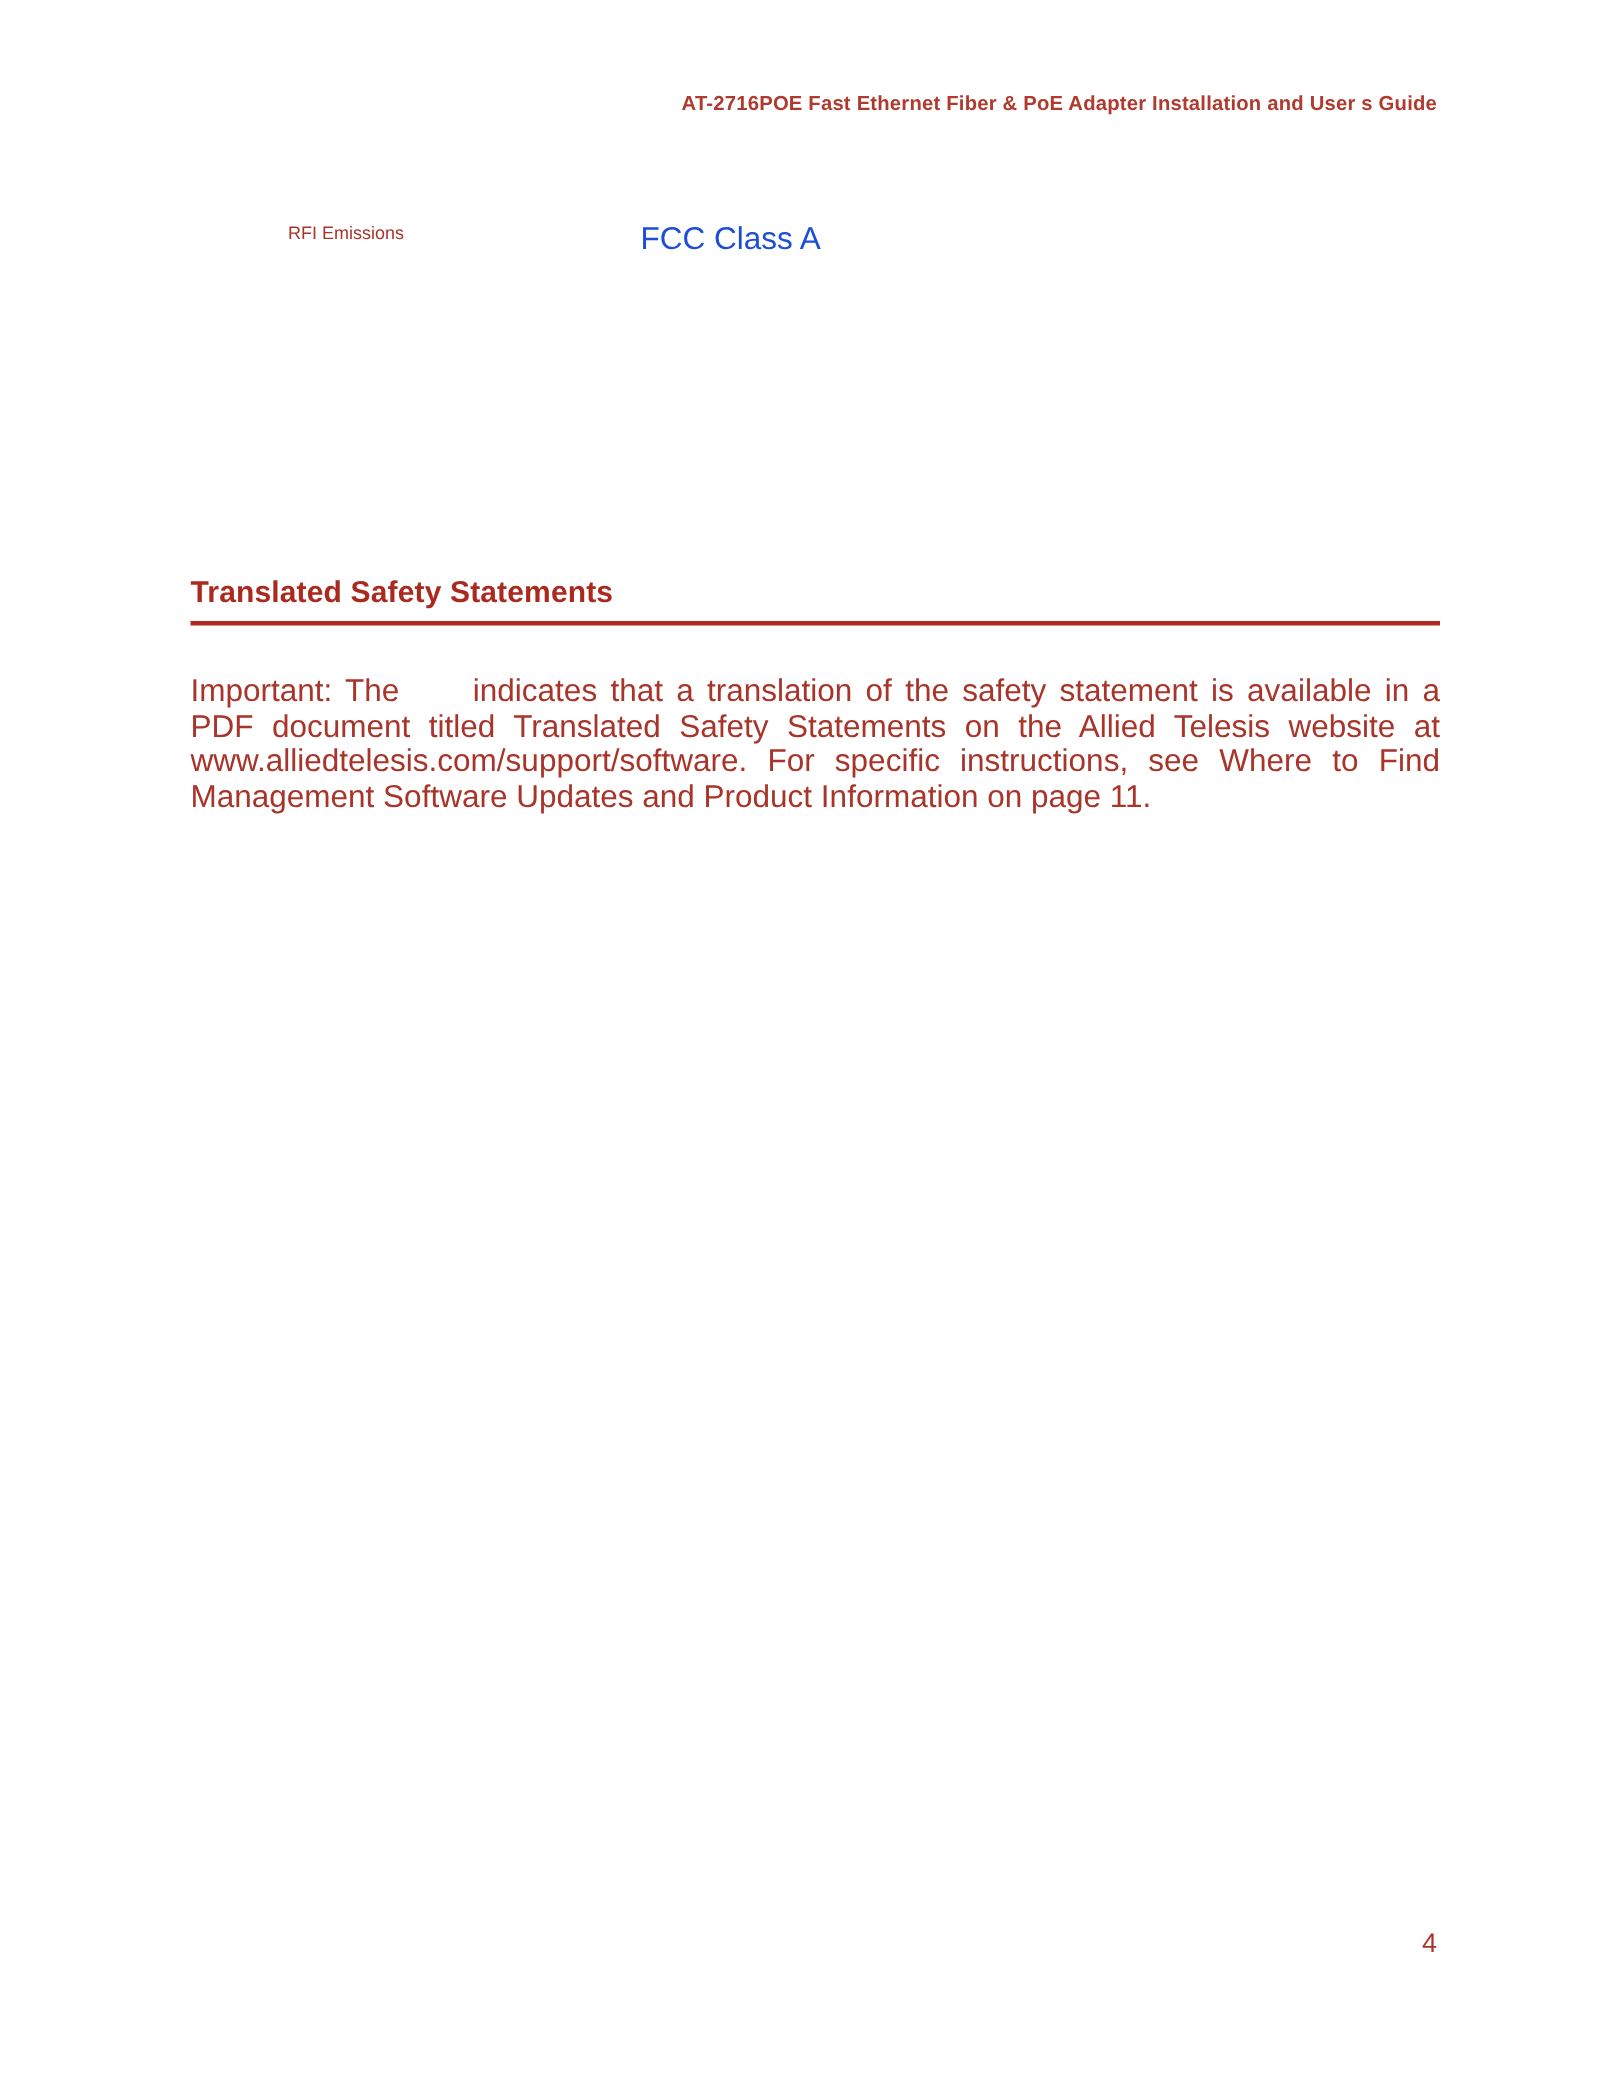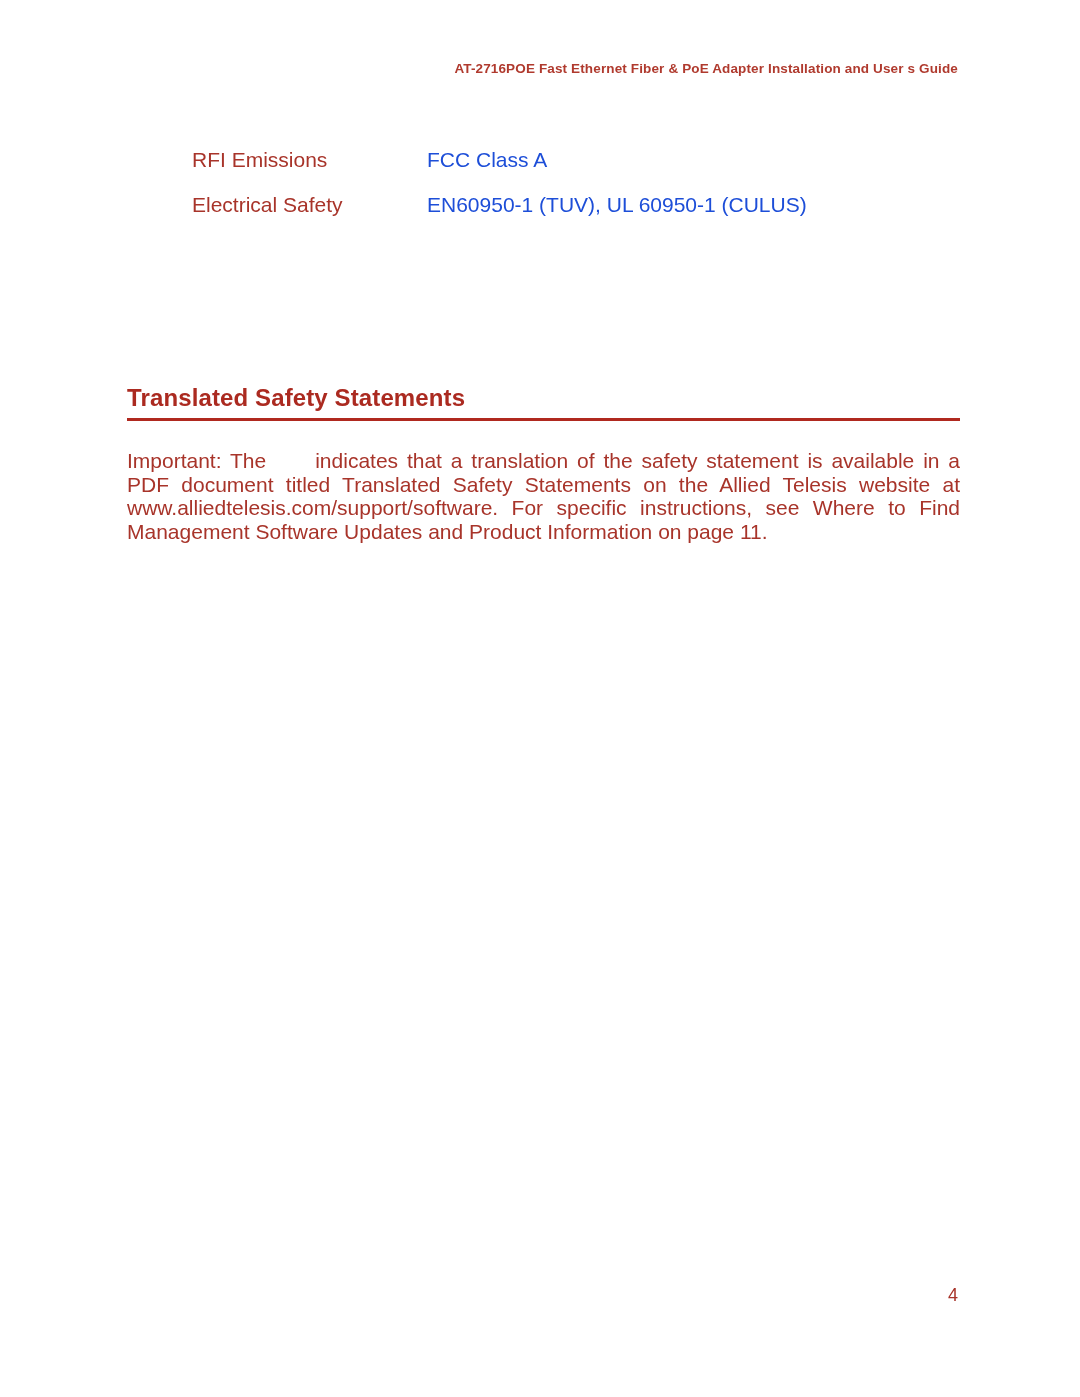--- a/index.html
+++ b/index.html
@@ -58,42 +58,42 @@
     width: 54px;
     height: 39px;
     background: linear-gradient(160deg, #b5281d 0%, #a8231a 38%, #8e1a12 100%);
     border: 1px solid #c9473a;
     box-sizing: border-box;
   }
   .spec-label {
     position: absolute;
     left: 192px;
     top: 0;
-    font-size: 21px;
+    font-size: 12px;
     color: #a8342a;
     white-space: nowrap;
   }
   .spec-value {
     position: absolute;
     left: 427px;
     top: 0;
     font-size: 21px;
     color: #1d4ed8;
     white-space: nowrap;
   }
 
   
   .section-heading {
     position: absolute;
     left: 127px;
     top: 385px;
     width: 833px;
   }
   .section-heading-text {
-    font-size: 24px;
+    font-size: 20px;
     font-weight: bold;
     color: #ab2a20;
     letter-spacing: 0.005em;
     line-height: 1.05;
     white-space: nowrap;
   }
   .section-rule {
     margin-top: 8px;
     width: 833px;
     height: 3px;
@@ -144,24 +144,20 @@
   <div class="running-header">AT-2716POE Fast Ethernet Fiber &amp; PoE Adapter Installation and User s Guide</div>
 
   <div class="spec-table">
 
     <div class="spec-row">
       <div class="spec-label">RFI Emissions</div>
       <div class="spec-value">FCC Class A</div>
     </div>
 
 
-    <div class="spec-row">
-      <div class="spec-label">Electrical Safety</div>
-      <div class="spec-value">EN60950-1 (TUV), UL 60950-1 (CULUS)</div>
-    </div>
 
 
   </div>
 
   <div class="section-heading">
     <div class="section-heading-text">Translated Safety Statements</div>
     <div class="section-rule"></div>
   </div>
 
   <div class="body-block">

